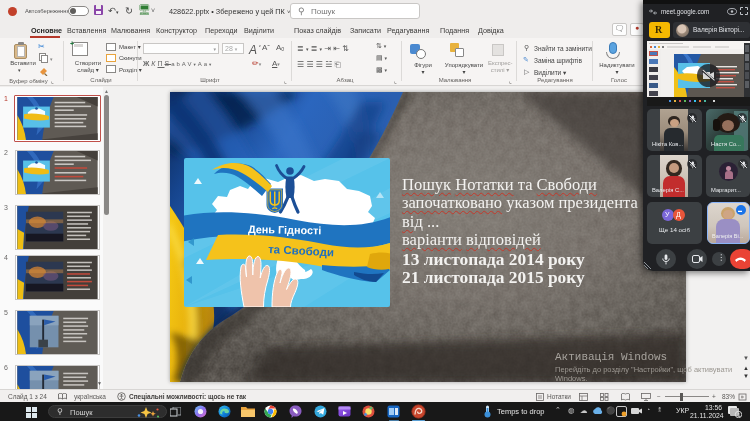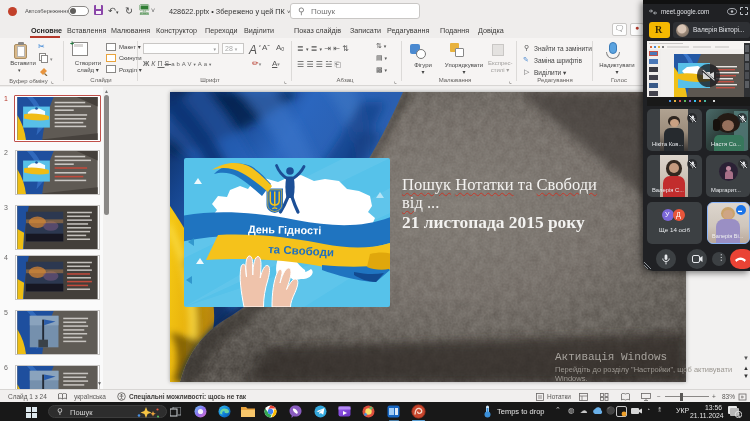--- a/index.html
+++ b/index.html
@@ -416,21 +416,24 @@
           <path d="M196,34 L200,40 L192,40 Z" opacity="0.6"></path>
         </g>
         <g fill="#2a8fc8" opacity="0.85">
           <path d="M4,84 L10,80 L10,88 Z"></path>
           <path d="M2,122 L8,118 L8,126 Z"></path>
         </g>
       </svg>
 
       <div class="abs" style="left:232px;top:84px;width:280px;font-family:'Liberation Serif',serif;font-size:16.5px;line-height:18.4px;color:#f3f2f0;white-space:nowrap;">
         <div><span class="sq">Пошук</span> <span class="sq">Нотатки</span> та <span class="sq">Свободи</span></div>
+        <div><span class="sq">започатковано</span> указом президента</div>
         <div><span class="sq">від</span> ...</div>
+        <div><span class="sq">варіанти</span> <span class="sq">відповідей</span></div>
+        <div style="font-weight:bold;font-size:17.4px;">13 листопада 2014 року</div>
         <div style="font-weight:bold;font-size:17.4px;">21 листопада 2015 року</div>
       </div>
     </div>
 
     <div class="abs" style="left:555px;top:264px;font-size:11px;color:#a7a39d;font-family:Liberation Mono, monospace;">Активація Windows</div>
     <div class="abs" style="left:555px;top:277.5px;font-size:7.5px;color:#9c9892;white-space:nowrap;">Перейдіть до розділу "Настройки", щоб активувати</div>
     <div class="abs" style="left:555px;top:286.5px;font-size:7.5px;color:#9c9892;">Windows.</div>
     <style>.sq{text-decoration:underline;text-decoration-style:wavy;text-decoration-color:#c4392b;text-decoration-thickness:0.9px;text-underline-offset:2px;}</style>
 
     <div class="abs" style="left:742px;top:0;width:8px;height:302px;background:#f2f1f0;">

